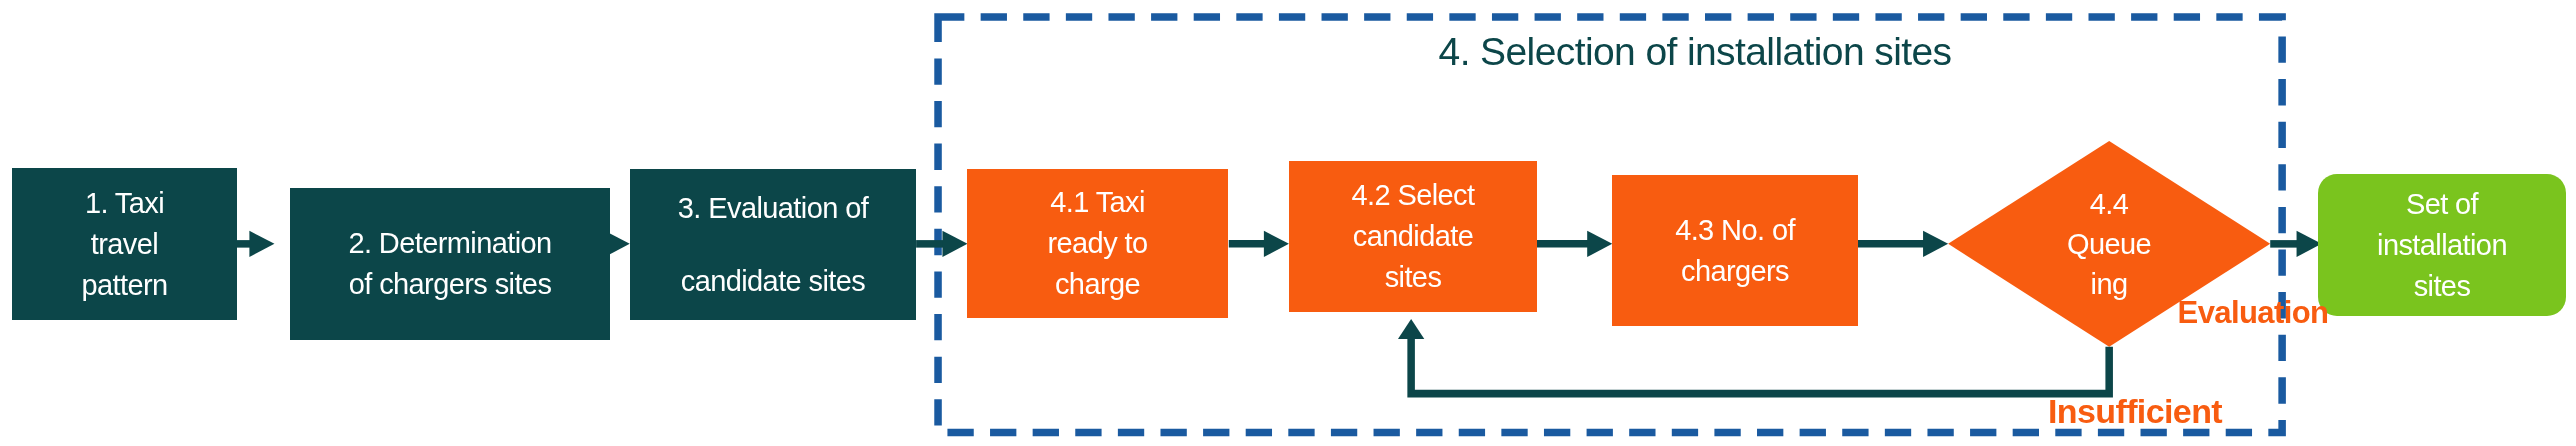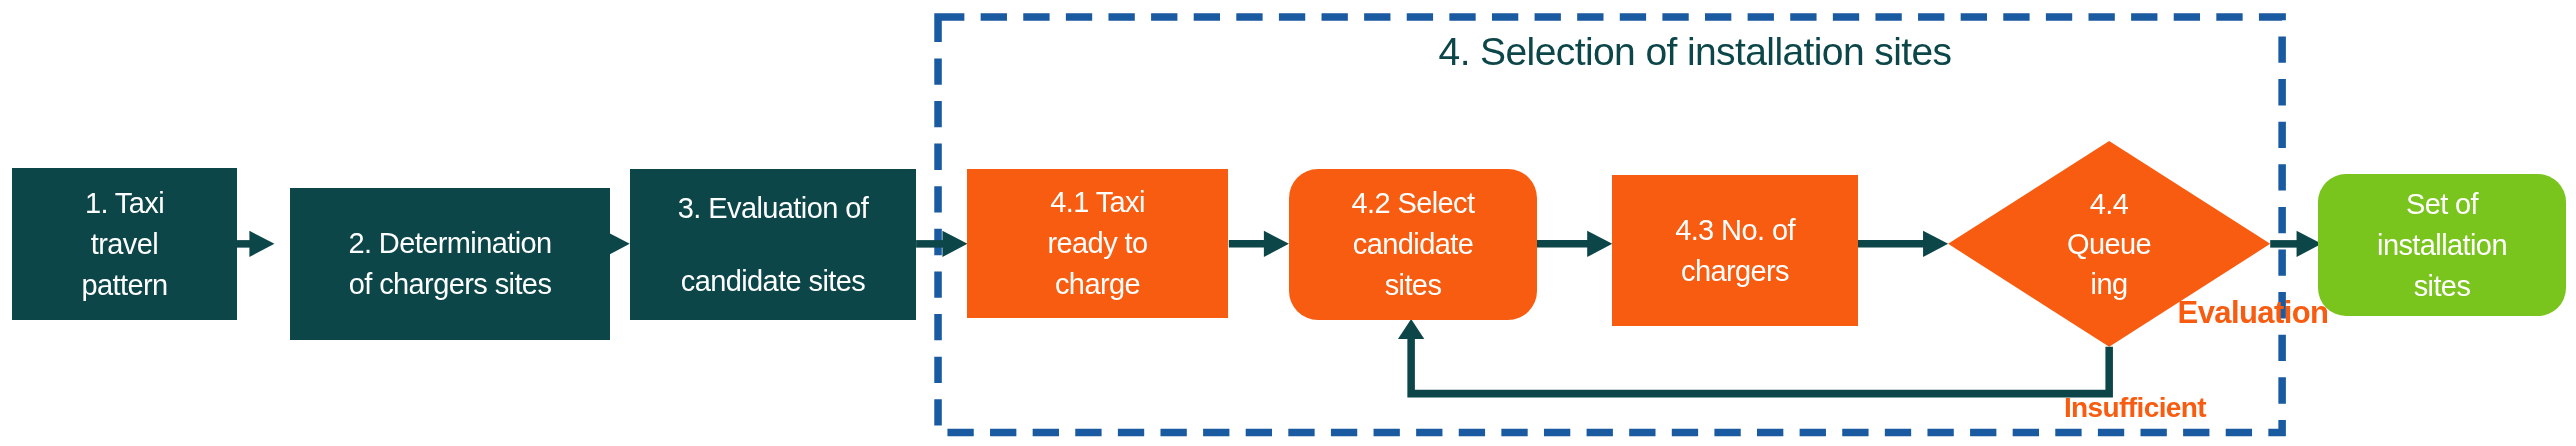--- a/index.html
+++ b/index.html
@@ -30,21 +30,21 @@
     justify-content: center;
     text-align: center;
     color: #ffffff;
     font-size: 29px;
     line-height: 41px;
     letter-spacing: -0.6px;
     white-space: nowrap;
   }
   .teal   { background: var(--color-teal); }
   .orange { background: var(--color-orange); }
-  .green  { background: var(--color-green); border-radius: 28px; }
+  .green  { background: var(--color-green); border-radius: 19px; }
   .diamond-text { background: transparent; line-height: 40px; }
   .diagram-title {
     position: absolute;
     z-index: 2;
     top: 30px;
     left: 1695px;
     transform: translateX(-50%);
     color: var(--color-teal);
     font-size: 39px;
     letter-spacing: -0.6px;
@@ -53,21 +53,21 @@
   .edge-label {
     position: absolute;
     z-index: 3;
     transform: translateX(-50%);
     color: var(--color-orange);
     font-weight: bold;
     letter-spacing: -0.6px;
     white-space: nowrap;
   }
   .edge-label.sufficient   { left: 2253px; top: 295px; font-size: 31px; }
-  .edge-label.insufficient { left: 2135px; top: 392px; font-size: 28px; text-align: right; }
+  .edge-label.insufficient { left: 2135px; top: 392px; font-size: 34px; text-align: right; }
 </style>
 </head>
 <body>
 
 <div class="canvas">
 
   <svg class="overlay-svg" viewBox="0 0 4111 713" xmlns="http://www.w3.org/2000/svg">
 
     <rect class="dash-stroke" x="1497" y="27" width="2145" height="663" stroke-width="12" stroke-dasharray="42 26"></rect>
 
@@ -131,21 +131,21 @@
     <span>3. Evaluation of</span>
     <span>candidate sites</span>
   </div>
 
   <div class="node orange" style="left:967px; top:169px; width:261px; height:149px;">
     <span>4.1 Taxi</span>
     <span>ready to</span>
     <span>charge</span>
   </div>
 
-  <div class="node orange" style="left:1289px; top:169px; width:248px; height:151px;border-radius:29px;">
+  <div class="node orange" style="left:1289px; top:161px; width:248px; height:151px;">
     <span>4.2 Select</span>
     <span>candidate</span>
     <span>sites</span>
   </div>
 
   <div class="node orange" style="left:1612px; top:175px; width:246px; height:151px;">
     <span>4.3 No. of</span>
     <span>chargers</span>
   </div>
 

